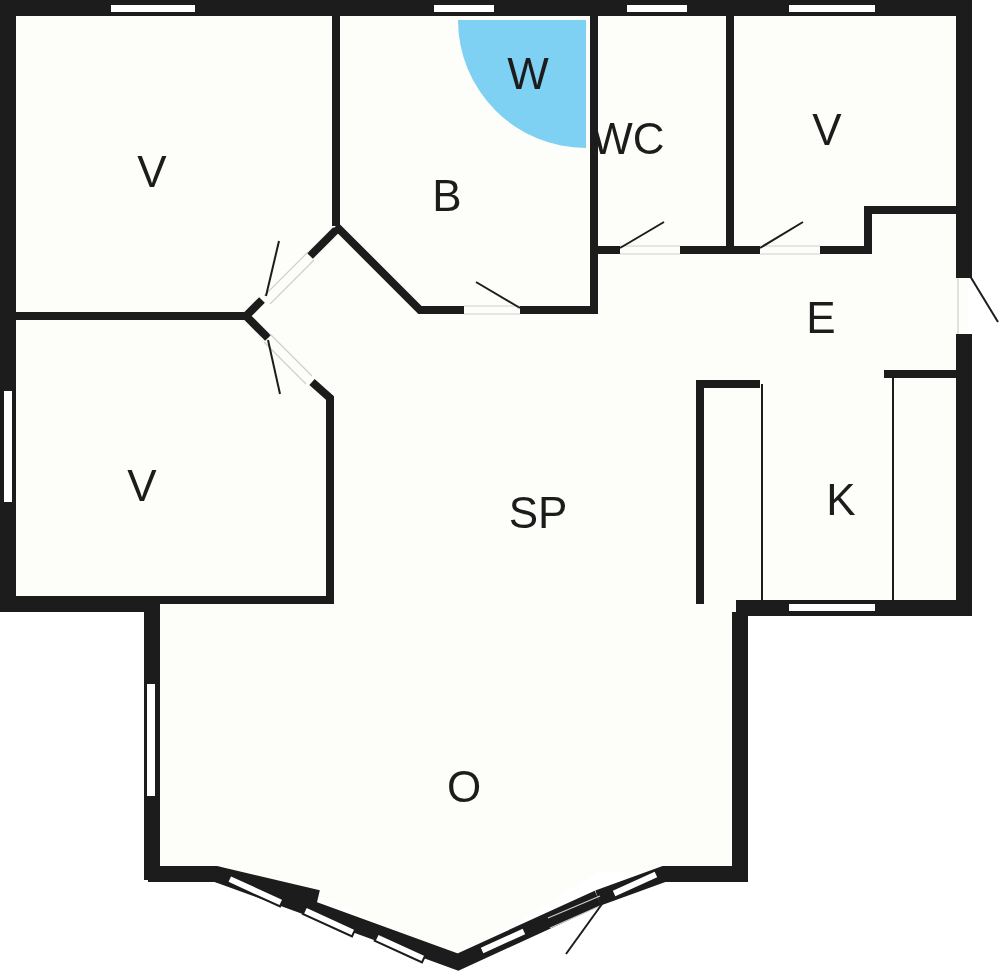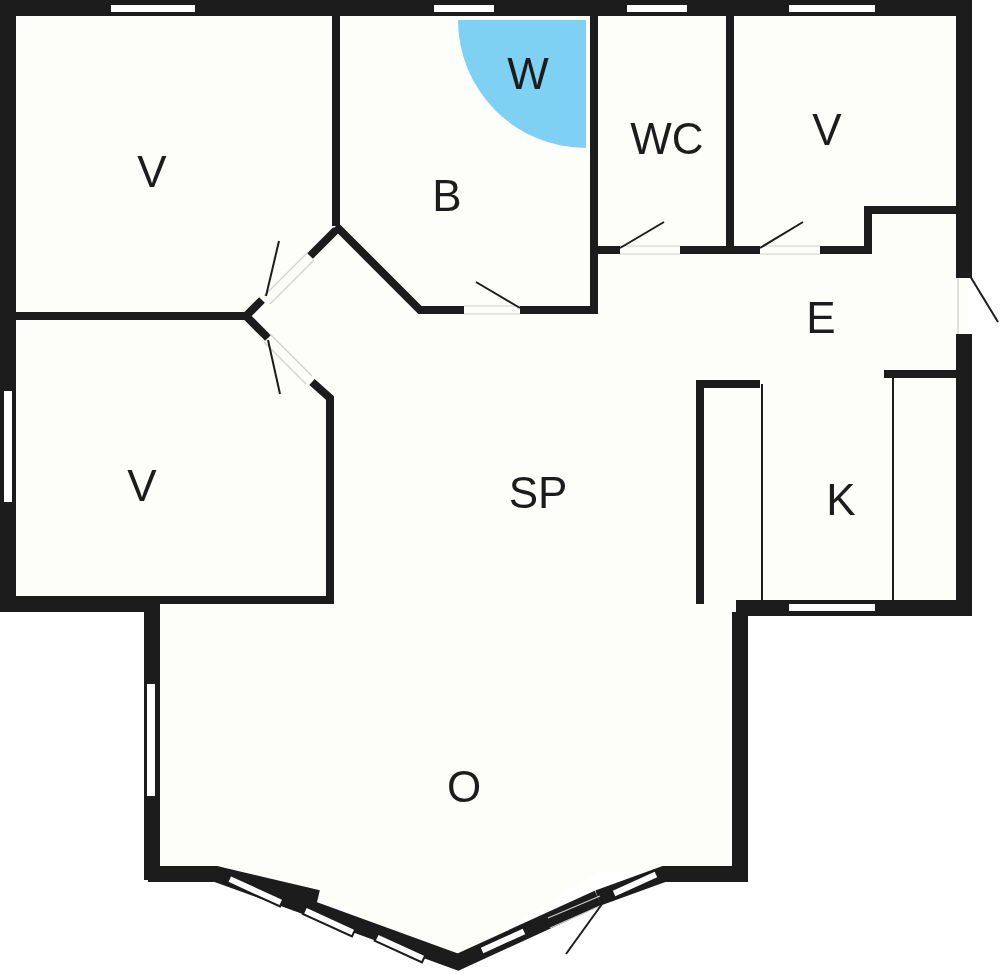--- a/index.html
+++ b/index.html
@@ -138,18 +138,18 @@
     <line class="door-jamb" x1="548" y1="918" x2="600" y2="896"></line>
     <line class="door-jamb" x1="550" y1="928" x2="600" y2="906"></line>
     <line class="door-leaf" x1="602" y1="904" x2="566" y2="954"></line>
   </g>
 </svg>
 
 <div class="room-label" style="left:152px;top:172px;">V</div>
 <div class="room-label" style="left:142px;top:486px;">V</div>
 <div class="room-label" style="left:447px;top:196px;">B</div>
 <div class="room-label" style="left:528px;top:74px;">W</div>
-<div class="room-label" style="left:667px;top:139px;">WC</div>
+<div class="room-label" style="left:628px;top:139px;">WC</div>
 <div class="room-label" style="left:827px;top:130px;">V</div>
 <div class="room-label" style="left:821px;top:318px;">E</div>
 <div class="room-label" style="left:841px;top:500px;">K</div>
-<div class="room-label" style="left:538px;top:493px;">SP</div>
+<div class="room-label" style="left:538px;top:513px;">SP</div>
 <div class="room-label" style="left:464px;top:787px;">O</div>
 
 </body></html>

